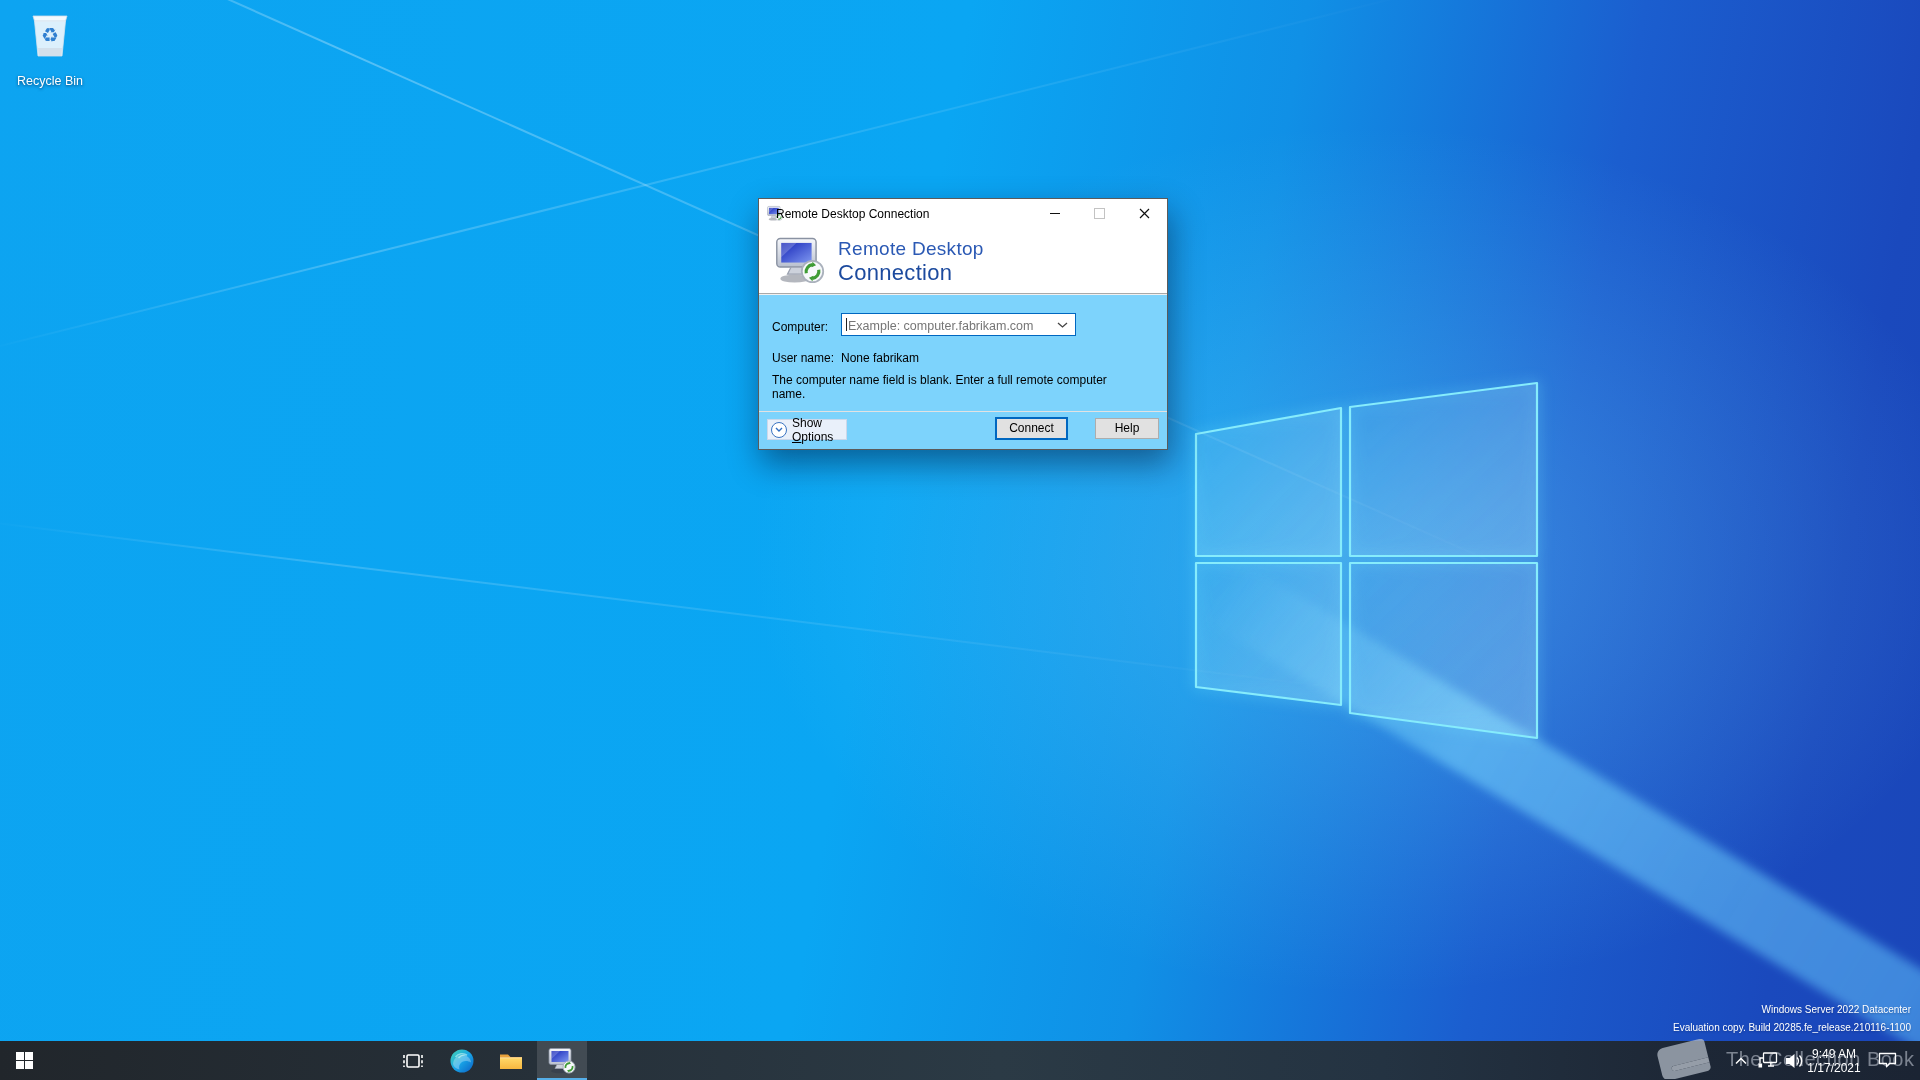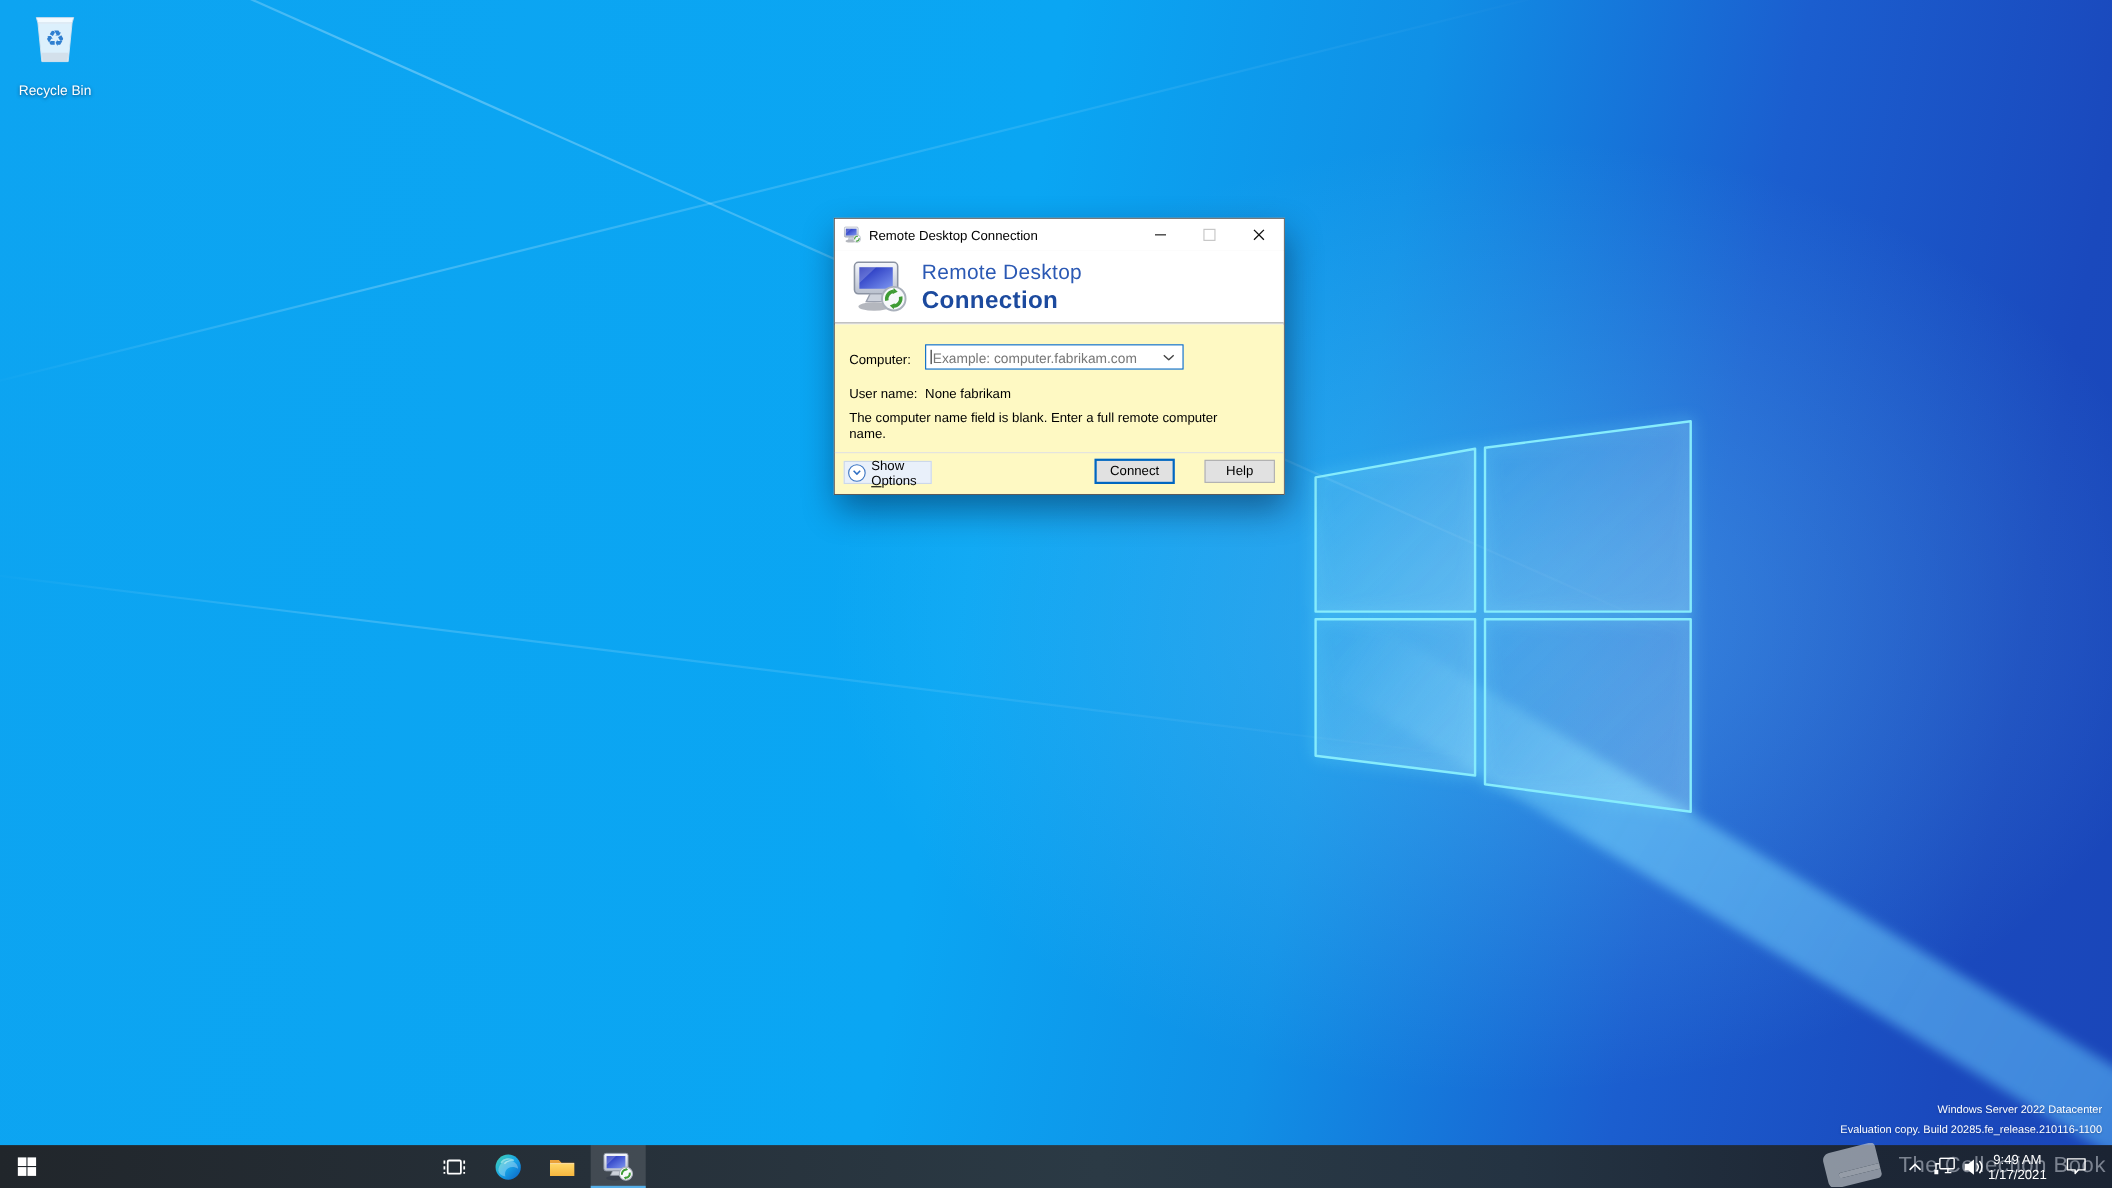--- a/index.html
+++ b/index.html
@@ -26,31 +26,31 @@
 
   
   .oswm{position:absolute;right:9px;top:1001px;text-align:right;color:#fff;font-size:10px;
         line-height:18px;z-index:1;text-shadow:0 1px 2px rgba(0,30,80,0.35);}
 
   
   .dialog{position:absolute;left:758px;top:198px;width:408px;height:250px;background:#f0f0f0;
           border:1px solid #5b5b5b;box-shadow:3px 14px 30px rgba(0,10,40,0.45);z-index:5;font-size:12px;color:#000;}
   .titlebar{position:absolute;left:0;top:0;width:100%;height:29px;background:#fff;}
   .tb-icon{position:absolute;left:8px;top:6px;}
-  .tb-title{position:absolute;left:31px;top:8px;font-size:12px;}
+  .tb-title{position:absolute;left:17px;top:8px;font-size:12px;}
   .tb-btn{position:absolute;top:0;width:45px;height:29px;display:flex;align-items:center;justify-content:center;}
   .tb-min{right:90px;} .tb-max{right:45px;} .tb-close{right:0;}
   .glyph-min{width:10px;height:1px;background:#111;}
   .glyph-max{width:9px;height:9px;border:1px solid #c3c3c3;}
   .banner{position:absolute;left:0;top:29px;width:100%;height:66px;background:#fff;border-bottom:1px solid #a9a9a9;box-sizing:border-box;}
   .banner-icon{position:absolute;left:16px;top:4px;}
   .banner-text{position:absolute;left:79px;top:10px;}
   .bt1{font-size:19px;color:#2b59b4;letter-spacing:0.3px;}
-  .bt2{font-size:22px;font-weight:bold;color:#1c4a9e;letter-spacing:0.3px;margin-top:0px;}
-  .dlg-body{position:absolute;left:0;top:96px;right:0;bottom:0;background:#fef9c3;}
+  .bt2{font-size:22px;font-weight:normal;color:#1c4a9e;letter-spacing:0.3px;margin-top:0px;}
+  .dlg-body{position:absolute;left:0;top:96px;right:0;bottom:0;background:#7dd3fc;}
   .dlg-body .row-lbl{position:absolute;}
   .lbl-computer{left:13px;top:25px;}
   .combo{position:absolute;left:82px;top:18px;width:235px;height:23px;background:#fff;border:1px solid #0067c0;box-sizing:border-box;}
   .combo input{position:absolute;left:4px;top:2px;width:200px;height:17px;border:none;outline:none;
                background:transparent;font-family:"Liberation Sans",sans-serif;font-size:12.5px;color:#333;}
   .combo input::placeholder{color:#767676;opacity:1;}
   .combo .caret{position:absolute;left:4px;top:4px;width:1px;height:13px;background:#222;}
   .combo .cv{position:absolute;right:7px;top:8px;}
   .lbl-user{left:13px;top:56px;} .val-user{left:82px;top:56px;}
   .info{position:absolute;left:13px;top:79px;line-height:13.5px;}

